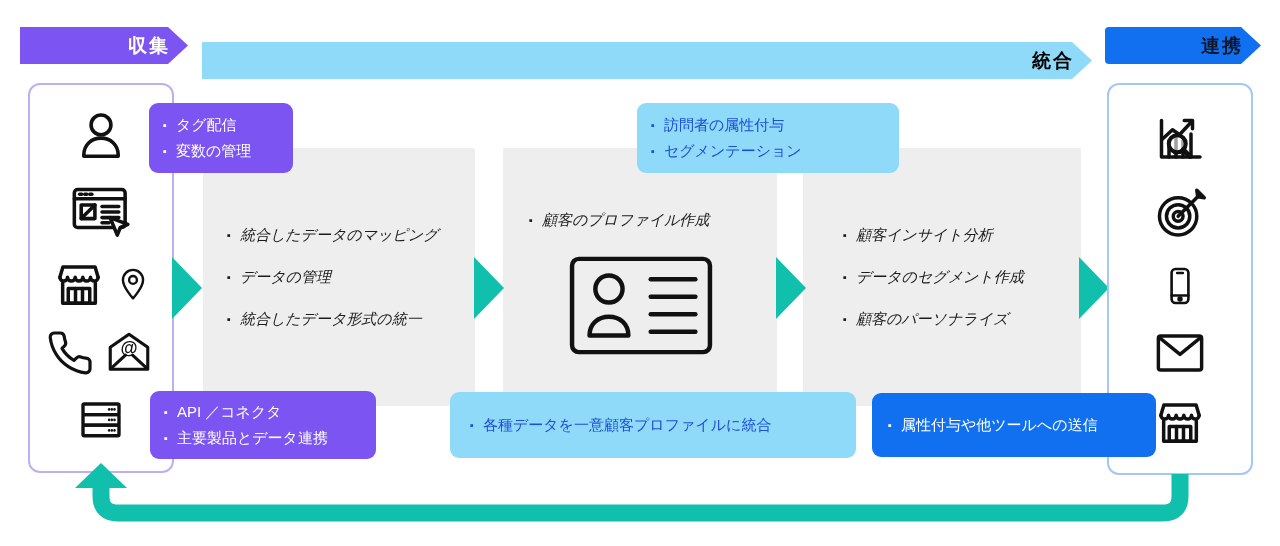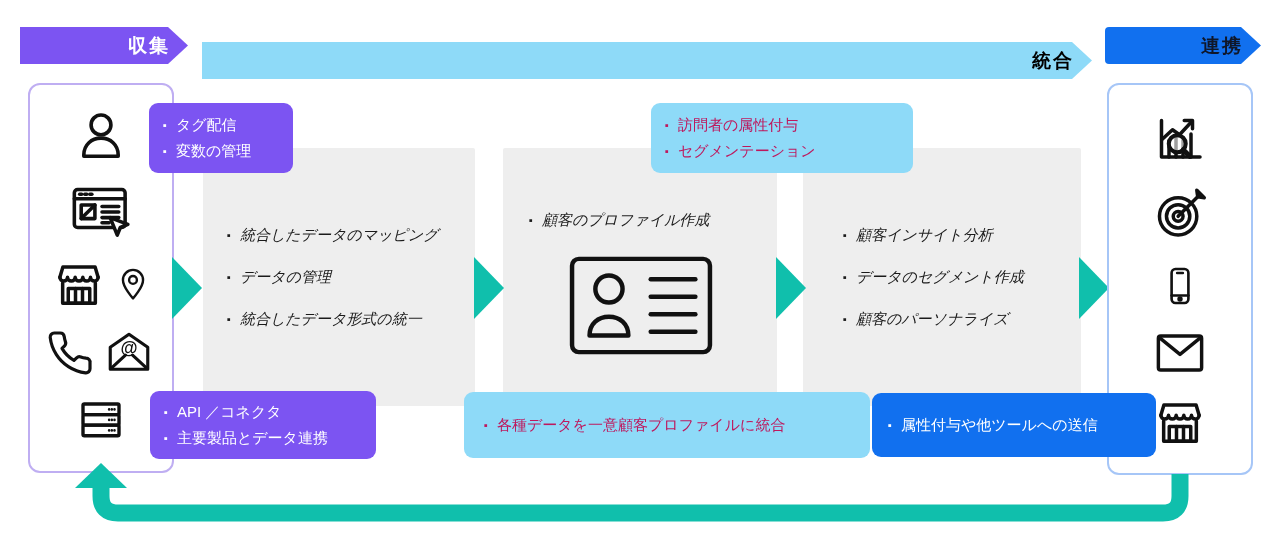--- a/index.html
+++ b/index.html
@@ -33,21 +33,21 @@
   
   .tri{position:absolute;top:257px;width:30px;height:62px;background:#10BFAC;
     clip-path:polygon(0 0,100% 50%,0 100%);}
   .tri1{left:172px;} .tri2{left:474px;} .tri3{left:776px;} .tri4{left:1079px;}
   
   .co{position:absolute;border-radius:9px;display:flex;flex-direction:column;justify-content:center;
     box-sizing:border-box;padding:6px 10px 6px 14px;font-size:15px;font-weight:500;z-index:5;}
   .co-line{display:flex;align-items:center;line-height:26px;white-space:nowrap;}
   .co-line::before{content:"▪";font-size:11px;margin-right:9px;}
   .co-purple{background:#7C54F2;color:#ffffff;}
-  .co-skyblue{background:#8EDAF8;color:#be185d;margin-left:14px;}
+  .co-skyblue{background:#8EDAF8;color:#1d4ed8;}
   .co-blue{background:#1170EF;color:#ffffff;}
   .co-tag{left:149px;top:103px;width:144px;height:70px;}
   .co-products{left:150px;top:391px;width:226px;height:68px;}
   .co-visitor{left:637px;top:103px;width:262px;height:70px;}
   .co-unify{left:450px;top:392px;width:406px;height:66px;padding-left:20px;justify-content:center;}
   .co-send{left:872px;top:393px;width:284px;height:64px;padding-left:16px;}
   
   .loop-svg{position:absolute;left:0;top:0;z-index:6;pointer-events:none;}
   svg{display:block;}
 </style>

